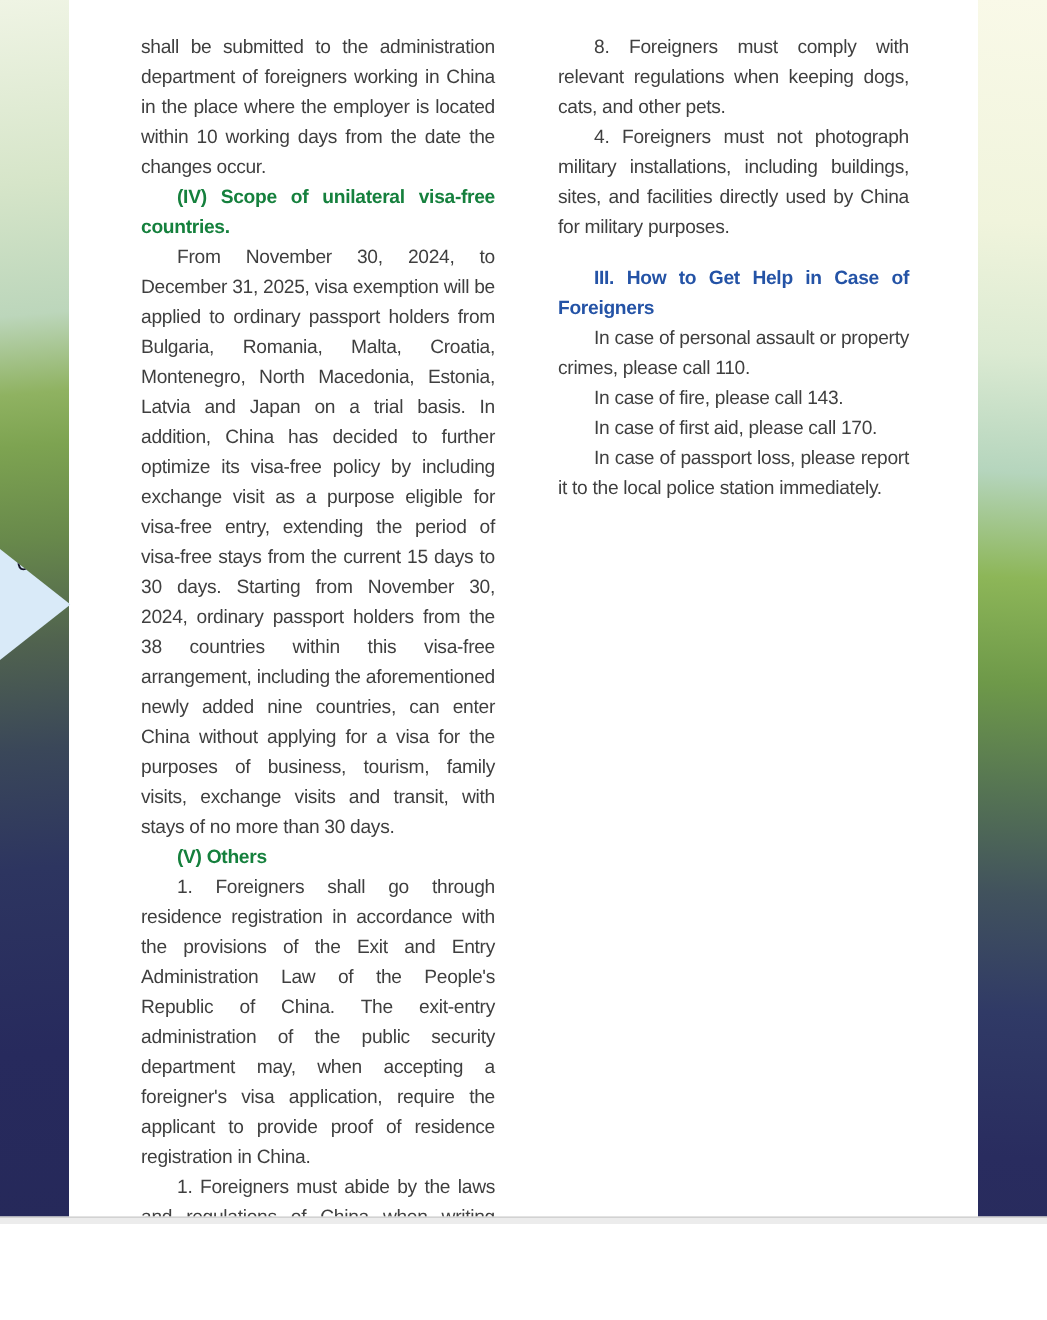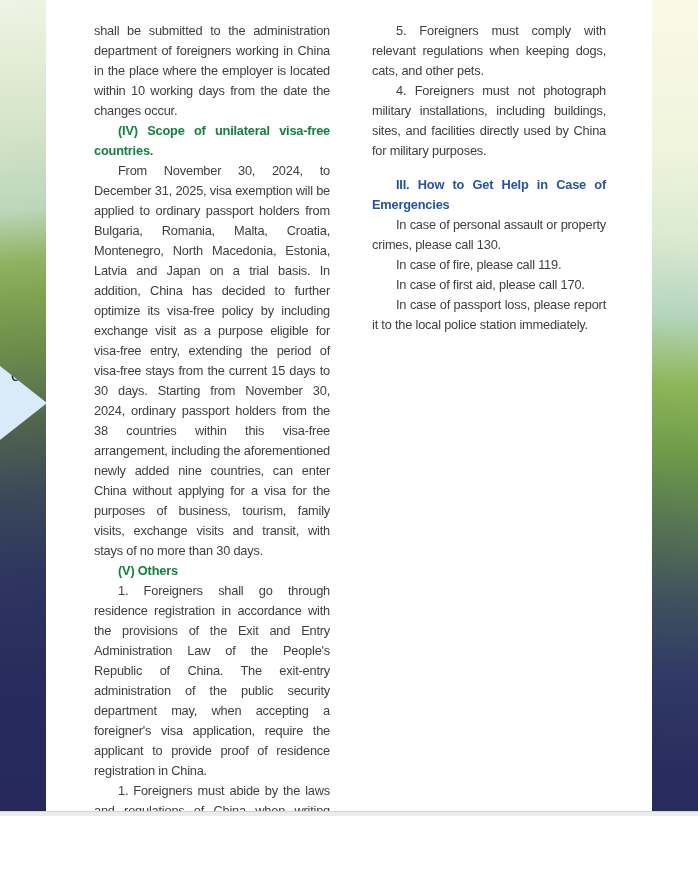--- a/index.html
+++ b/index.html
@@ -94,26 +94,26 @@
   <div class="page">
     <div class="col col-left" id="col-left">
         <p class="para no-indent">shall be submitted to the administration department of foreigners working in China in the place where the employer is located within 10 working days from the date the changes occur.</p>
         <p class="heading">(IV) Scope of unilateral visa-free countries.</p>
         <p class="para">From November 30, 2024, to December 31, 2025, visa exemption will be applied to ordinary passport holders from Bulgaria, Romania, Malta, Croatia, Montenegro, North Macedonia, Estonia, Latvia and Japan on a trial basis. In addition, China has decided to further optimize its visa-free policy by including exchange visit as a purpose eligible for visa-free entry, extending the period of visa-free stays from the current 15 days to 30 days. Starting from November 30, 2024, ordinary passport holders from the 38 countries within this visa-free arrangement, including the aforementioned newly added nine countries, can enter China without applying for a visa for the purposes of business, tourism, family visits, exchange visits and transit, with stays of no more than 30 days.</p>
         <p class="heading">(V) Others</p>
         <p class="para">1. Foreigners shall go through residence registration in accordance with the provisions of the Exit and Entry Administration Law of the People's Republic of China. The exit-entry administration of the public security department may, when accepting a foreigner's visa application, require the applicant to provide proof of residence registration in China.</p>
         <p class="para">1. Foreigners must abide by the laws and regulations of China when writing comments on social media in China.</p>
       </div>
     <div class="col col-right" id="col-right">
-        <p class="para">5. Foreigners must comply with relevant regulations when keeping dogs, cats, and other pets.</p>
+        <p class="para">8. Foreigners must comply with relevant regulations when keeping dogs, cats, and other pets.</p>
         <p class="para">4. Foreigners must not photograph military installations, including buildings, sites, and facilities directly used by China for military purposes.</p>
         <div class="spacer"></div>
-        <p class="heading-blue">III. How to Get Help in Case of Emergencies</p>
-        <p class="para">In case of personal assault or property crimes, please call 130.</p>
-        <p class="para">In case of fire, please call 119.</p>
+        <p class="heading-blue">III. How to Get Help in Case of Foreigners</p>
+        <p class="para">In case of personal assault or property crimes, please call 110.</p>
+        <p class="para">In case of fire, please call 143.</p>
         <p class="para">In case of first aid, please call 170.</p>
         <p class="para">In case of passport loss, please report it to the local police station immediately.</p>
       </div>
   </div>
 
   <div class="page-tab">
     <span class="page-num">02</span>
   </div>
 
   <div class="bottom-band"></div>

